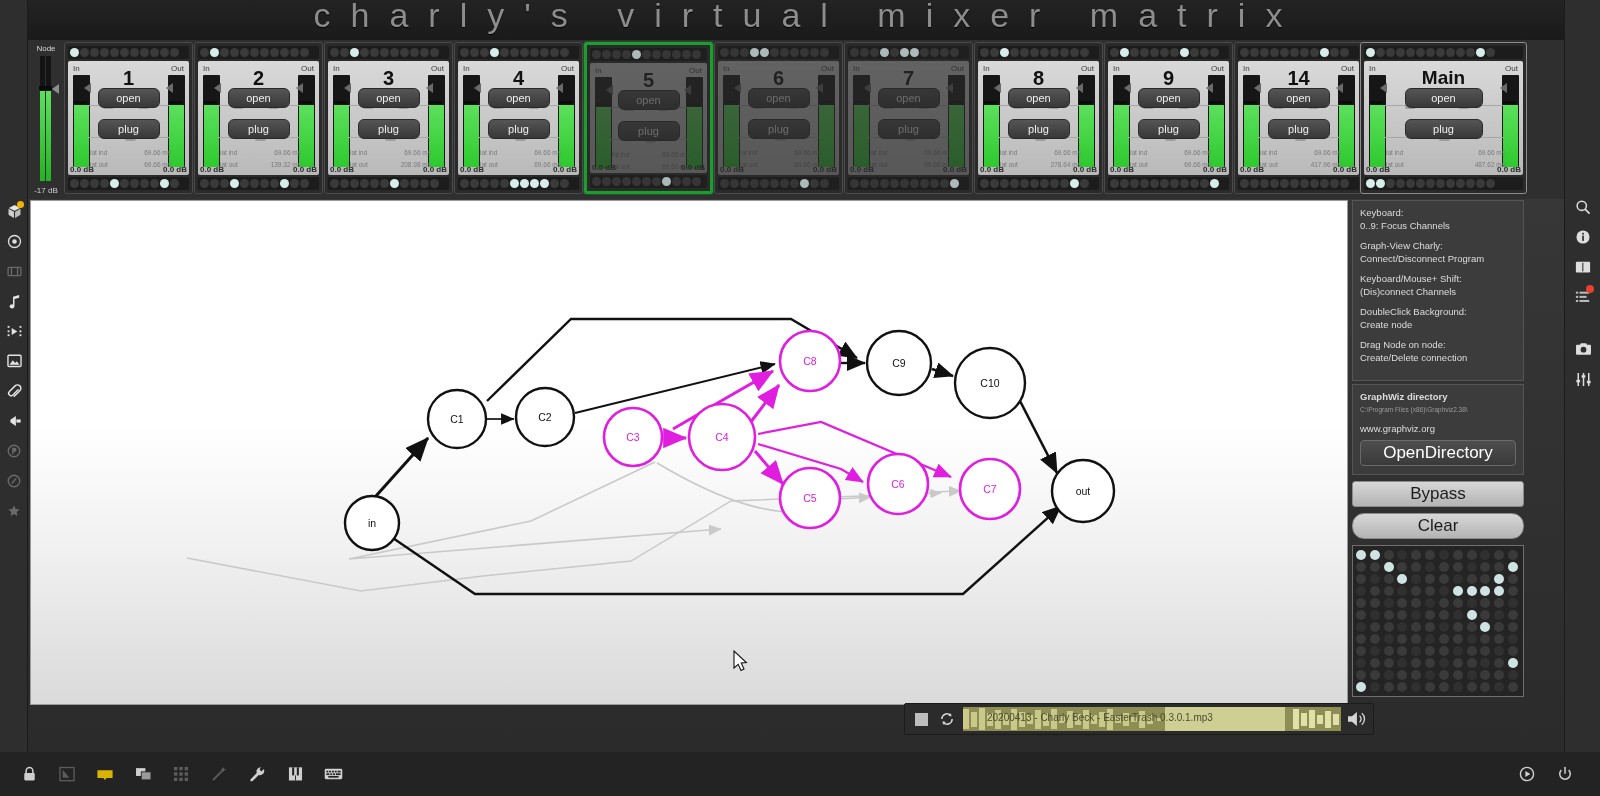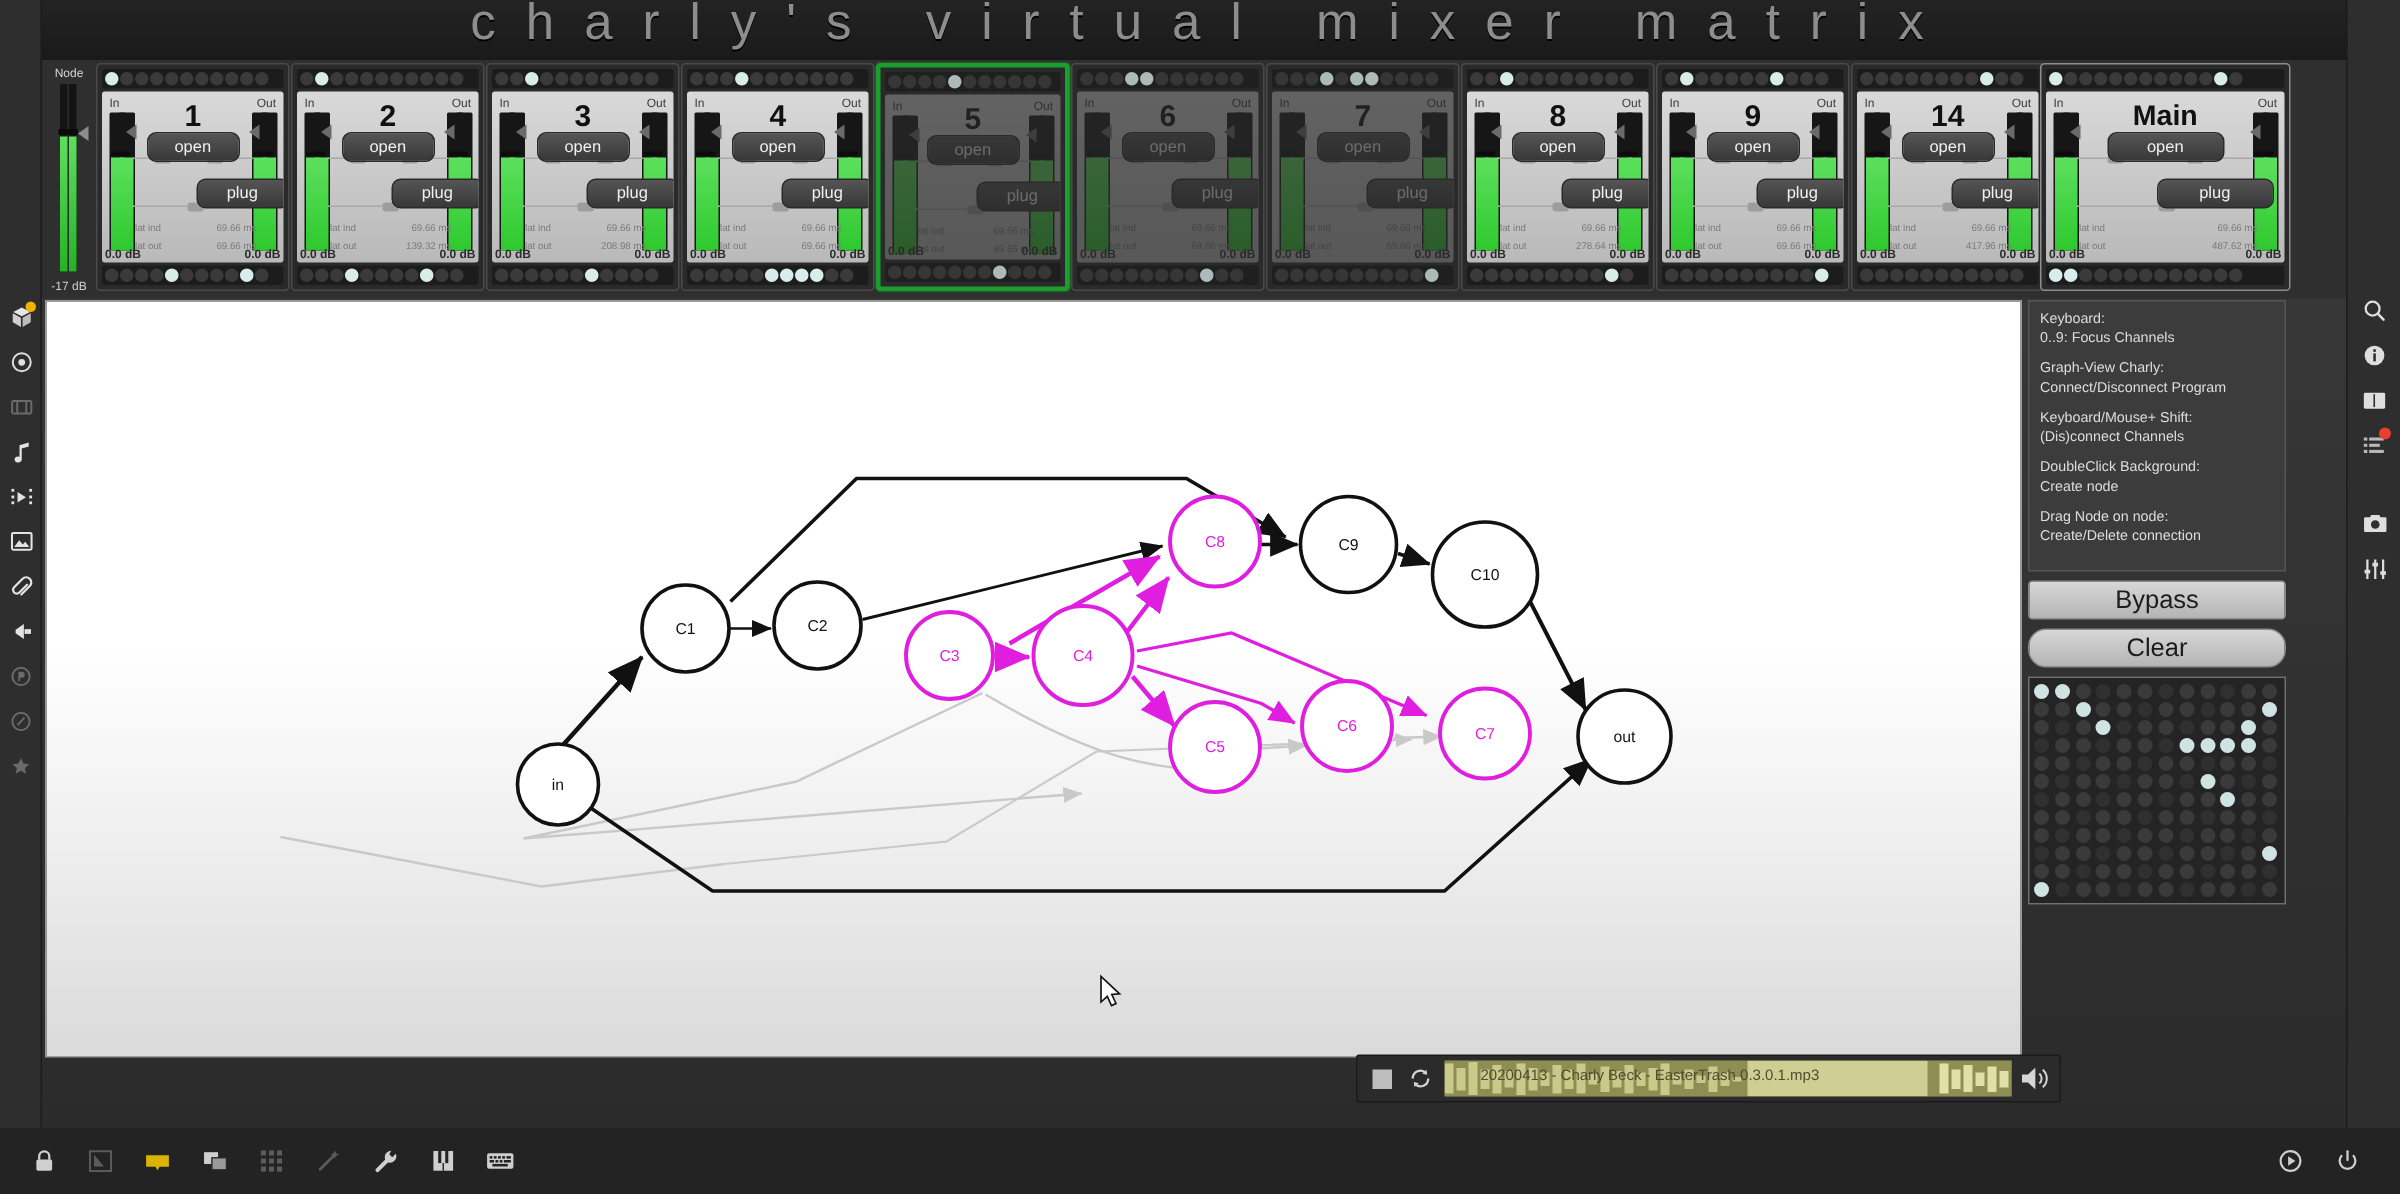--- a/index.html
+++ b/index.html
@@ -81,21 +81,21 @@
   .mtick{ position:absolute; left:2px; top:26px; width:13px; height:3px; background:#0c0c0c; }
   .arrowh{ position:absolute; top:22px; width:0;height:0; }
   .arrowh.l{ left:16px; border-top:5px solid transparent; border-bottom:5px solid transparent; border-right:7px solid #6a6a6a; }
   .arrowh.r{ right:16px; border-top:5px solid transparent; border-bottom:5px solid transparent; border-right:7px solid #6a6a6a; }
 
   .btn-open,.btn-plug{ position:absolute; left:50%; transform:translateX(-50%);
     width:62px; height:20px; border-radius:6px; background:linear-gradient(#555,#383838);
     color:#f0f0f0; font-size:11px; display:flex; align-items:center; justify-content:center;
     border:1px solid #2a2a2a; }
   .btn-open{ top:27px; }
-  .btn-plug{ top:58px;margin-left:33px; }
+  .btn-plug{ top:58px; }
   .main .btn-open,.main .btn-plug{ width:78px; }
 
   .knobline{ position:absolute; left:20px; right:20px; top:44px; height:10px;
     border-top:1px solid #a8a8a8; }
   .knobline2{ position:absolute; left:20px; right:20px; top:76px; height:10px;
     border-top:1px solid #a8a8a8; }
   .nub{ position:absolute; width:11px; height:6px; background:#9d9d9d; border-radius:2px; top:-3px;}
 
   .latrow{ position:absolute; left:22px; right:18px; font-size:6.5px; color:#7b7b7b;
     display:flex; justify-content:space-between; }
@@ -1324,20 +1324,26 @@
     <div class="rpanel">
       <div class="help">
         <div id="help-host">
             <p><span>Keyboard:</span><br><span>0..9: Focus Channels</span></p>
             <p><span>Graph-View Charly:</span><br><span>Connect/Disconnect Program</span></p>
             <p><span>Keyboard/Mouse+ Shift:</span><br><span>(Dis)connect Channels</span></p>
             <p><span>DoubleClick Background:</span><br><span>Create node</span></p>
             <p><span>Drag Node on node:</span><br><span>Create/Delete connection</span></p>
           </div>
       </div>
+      <div class="gwiz">
+        <div class="h">GraphWiz directory</div>
+        <div class="p">C:\Program Files (x86)\Graphviz2.38\</div>
+        <div class="u">www.graphviz.org</div>
+        <div class="bigbtn">OpenDirectory</div>
+      </div>
       <div class="bigbtn lt">Bypass</div>
       <div class="bigbtn lt lt2">Clear</div>
       <div class="matrix" id="matrix-host">
           <span class="mdot on"></span>
           <span class="mdot on"></span>
           <span class="mdot"></span>
           <span class="mdot d"></span>
           <span class="mdot"></span>
           <span class="mdot"></span>
           <span class="mdot d"></span>

